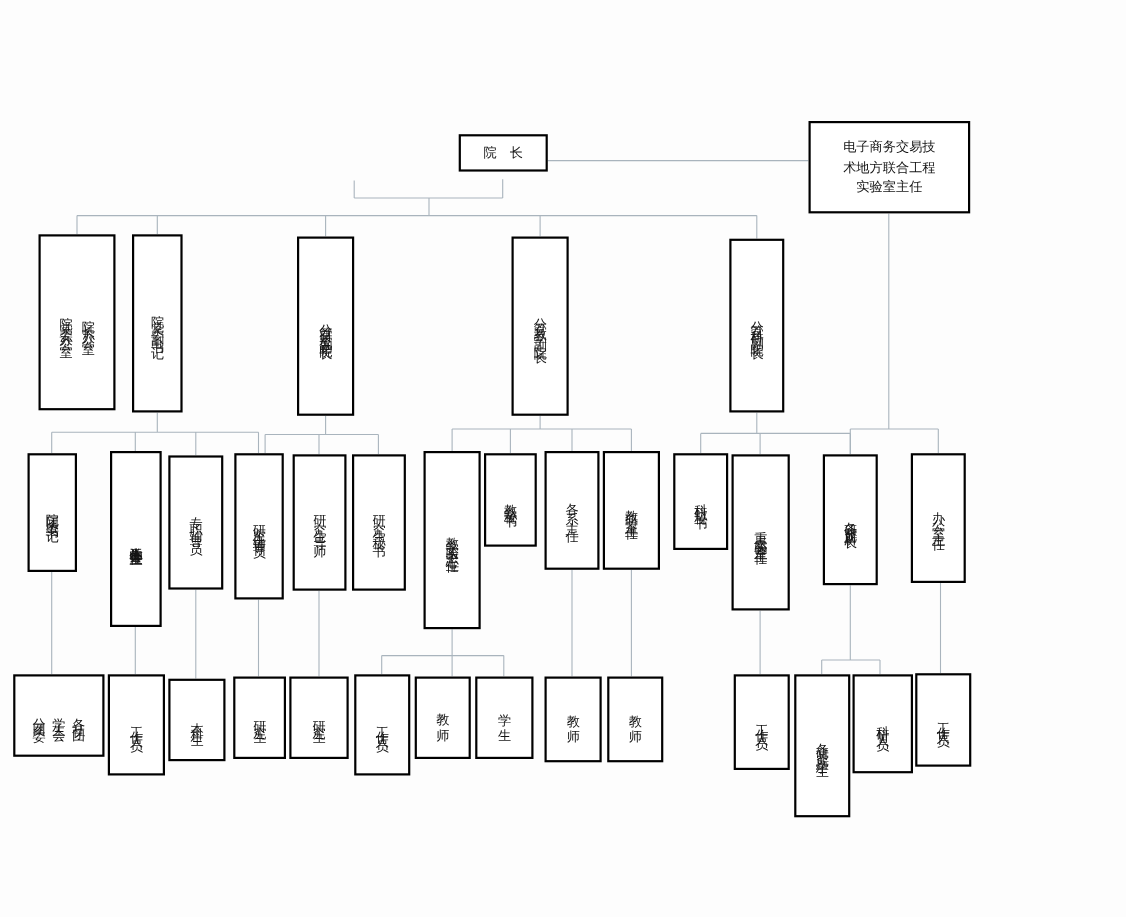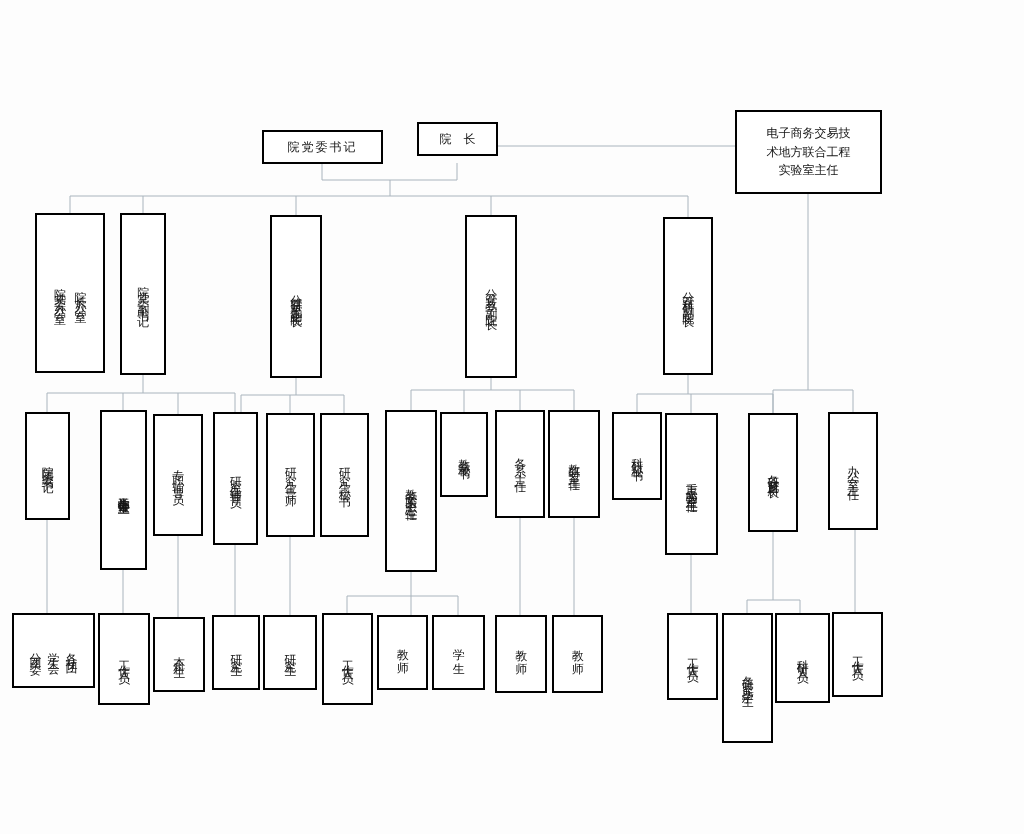--- a/index.html
+++ b/index.html
@@ -38,21 +38,20 @@
     <path d="M296 378 V395 M241 395 H344 M241 395 V412 M290 395 V413 M344 395 V413"></path>
     <path d="M491 378 V390 M411 390 H574 M411 390 V410 M464 390 V412 M520 390 V410 M574 390 V410"></path>
     <path d="M688 375 V394 M637 394 H773 M637 394 V412 M691 394 V413 M773 394 V413"></path>
     <path d="M47 520 V613 M123 570 V613 M178 536 V617 M235 545 V615 M290 537 V615"></path>
     <path d="M411 572 V596 M347 596 H458 M347 596 V613 M411 596 V615 M458 596 V615"></path>
     <path d="M520 518 V615 M574 518 V615 M691 555 V613"></path>
     <path d="M773 532 V600 M747 600 H800 M747 600 V613 M800 600 V613"></path>
     <path d="M855 530 V612"></path>
   </svg>
 
-  <div class="node h" style="left:262px;top:130px;width:121px;height:34px;letter-spacing:2px">院党委书记</div>
   <div class="node h" style="left:417px;top:122px;width:81px;height:34px">院　长</div>
   <div class="node h" style="left:735px;top:110px;width:147px;height:84px">电子商务交易技
 术地方联合工程
 实验室主任</div>
 
   <div class="node v" style="left:35px;top:213px;width:70px;height:160px;letter-spacing:5px">院长办公室
 院党委办公室</div>
   <div class="node v" style="left:120px;top:213px;width:46px;height:162px;letter-spacing:6px">院党委副书记</div>
   <div class="node v" style="left:270px;top:215px;width:52px;height:163px;letter-spacing:3px">分管研究生副院长</div>
   <div class="node v" style="left:465px;top:215px;width:52px;height:163px;letter-spacing:5px">分管教学副院长</div>

